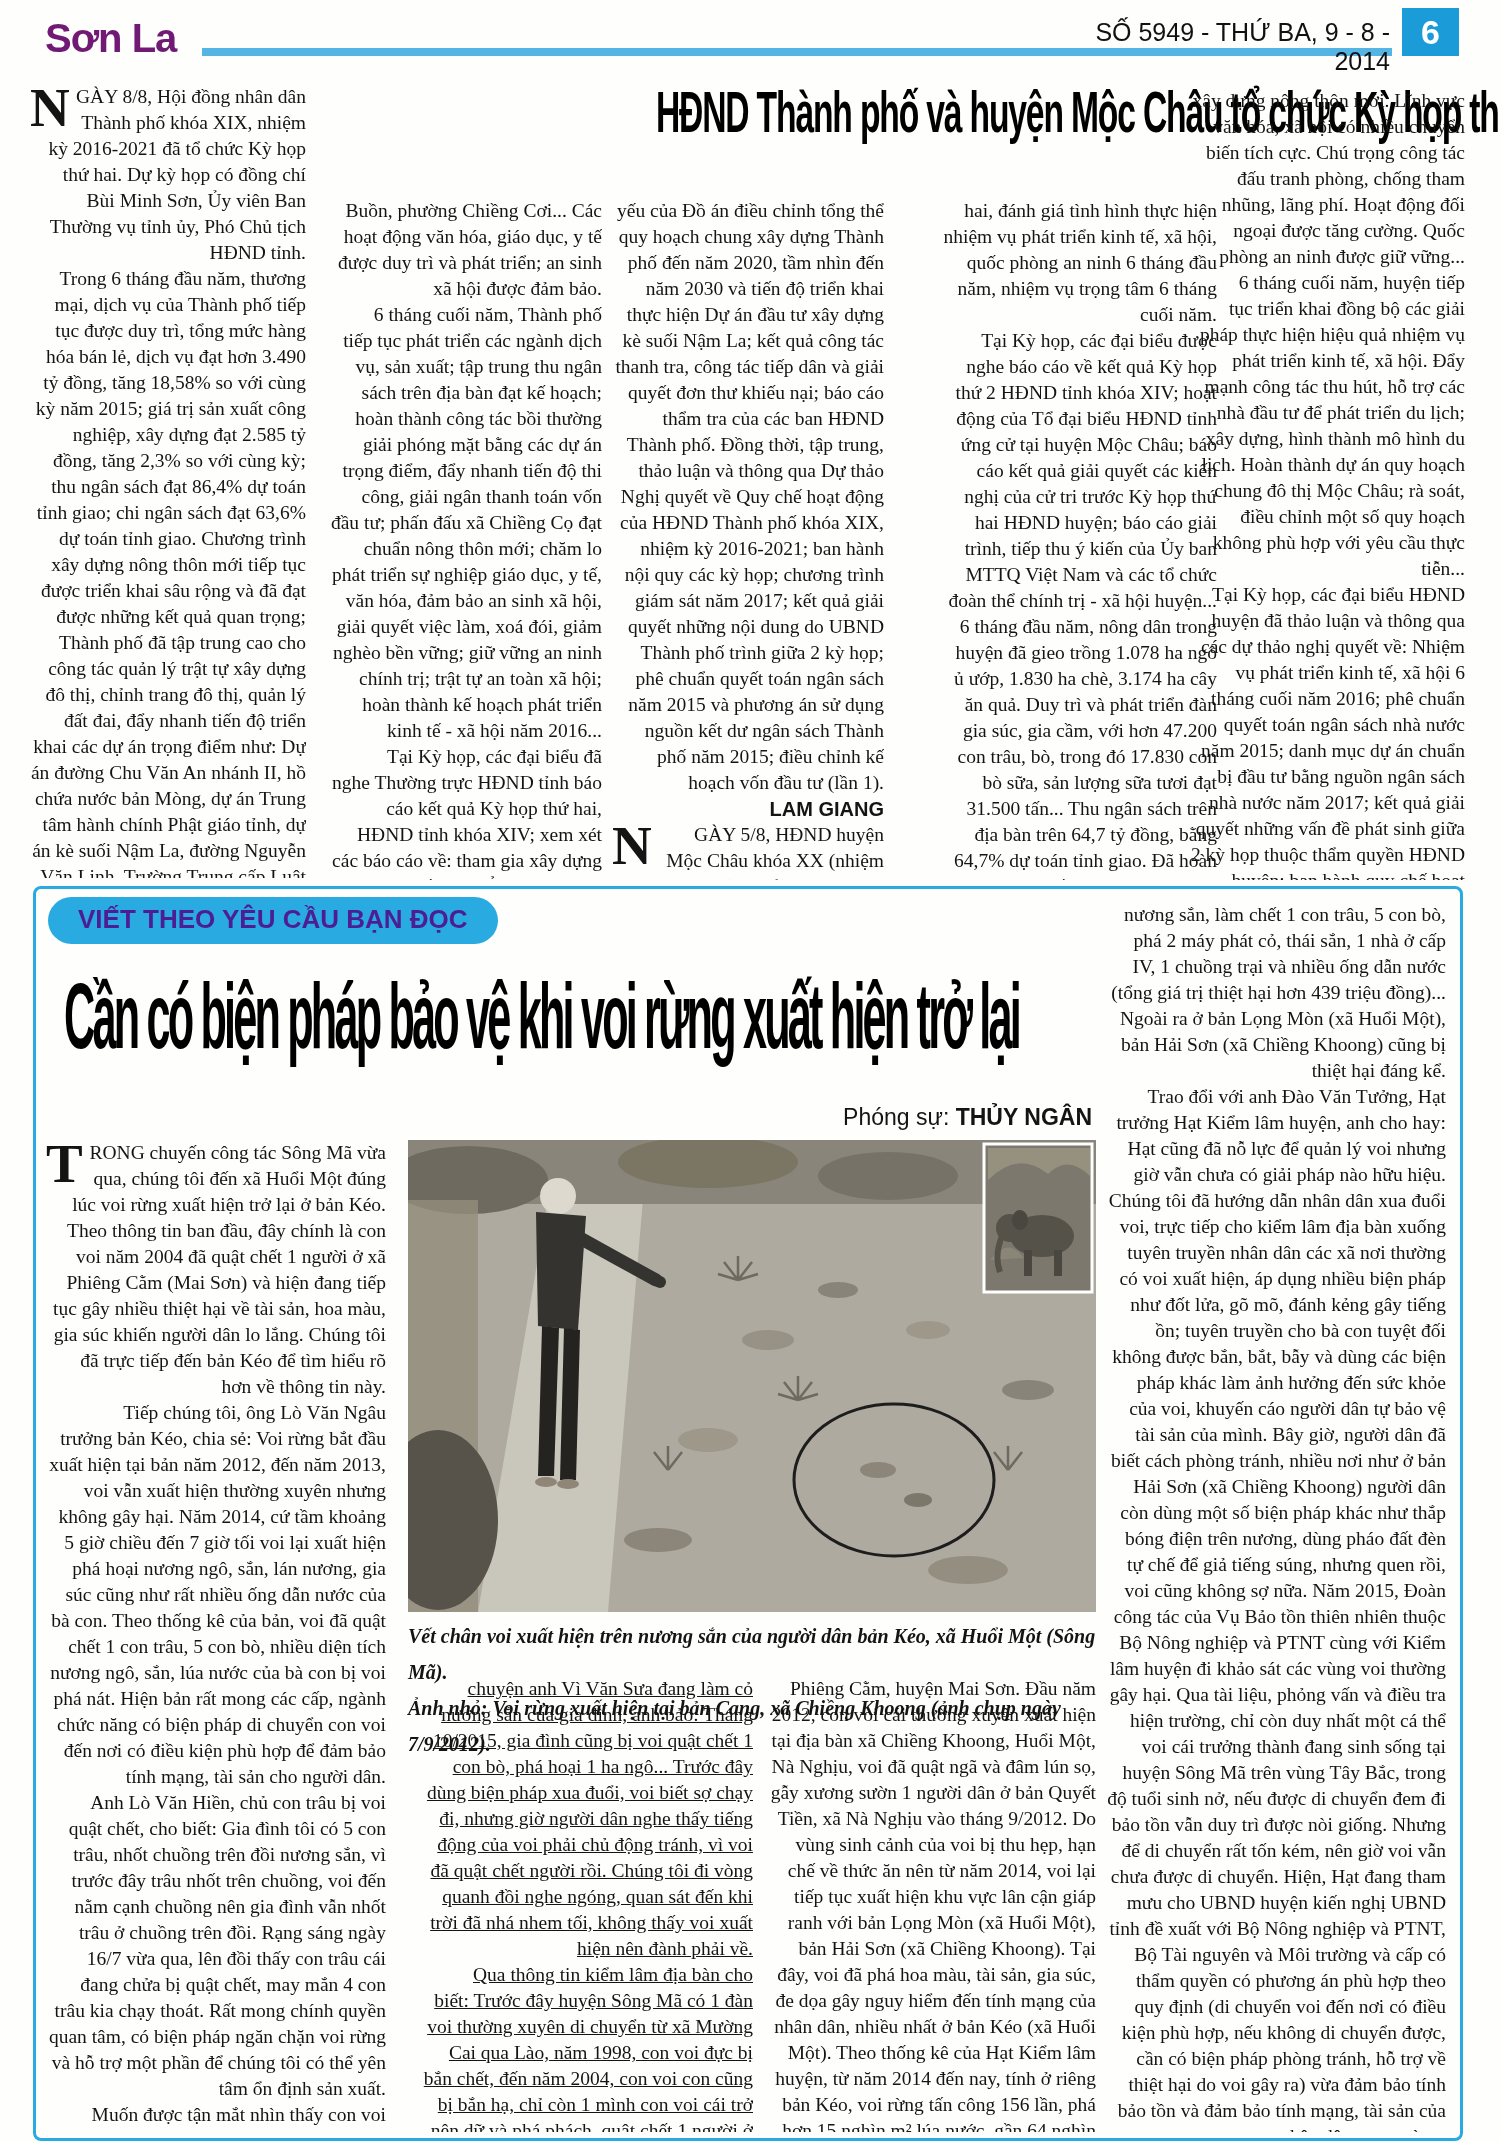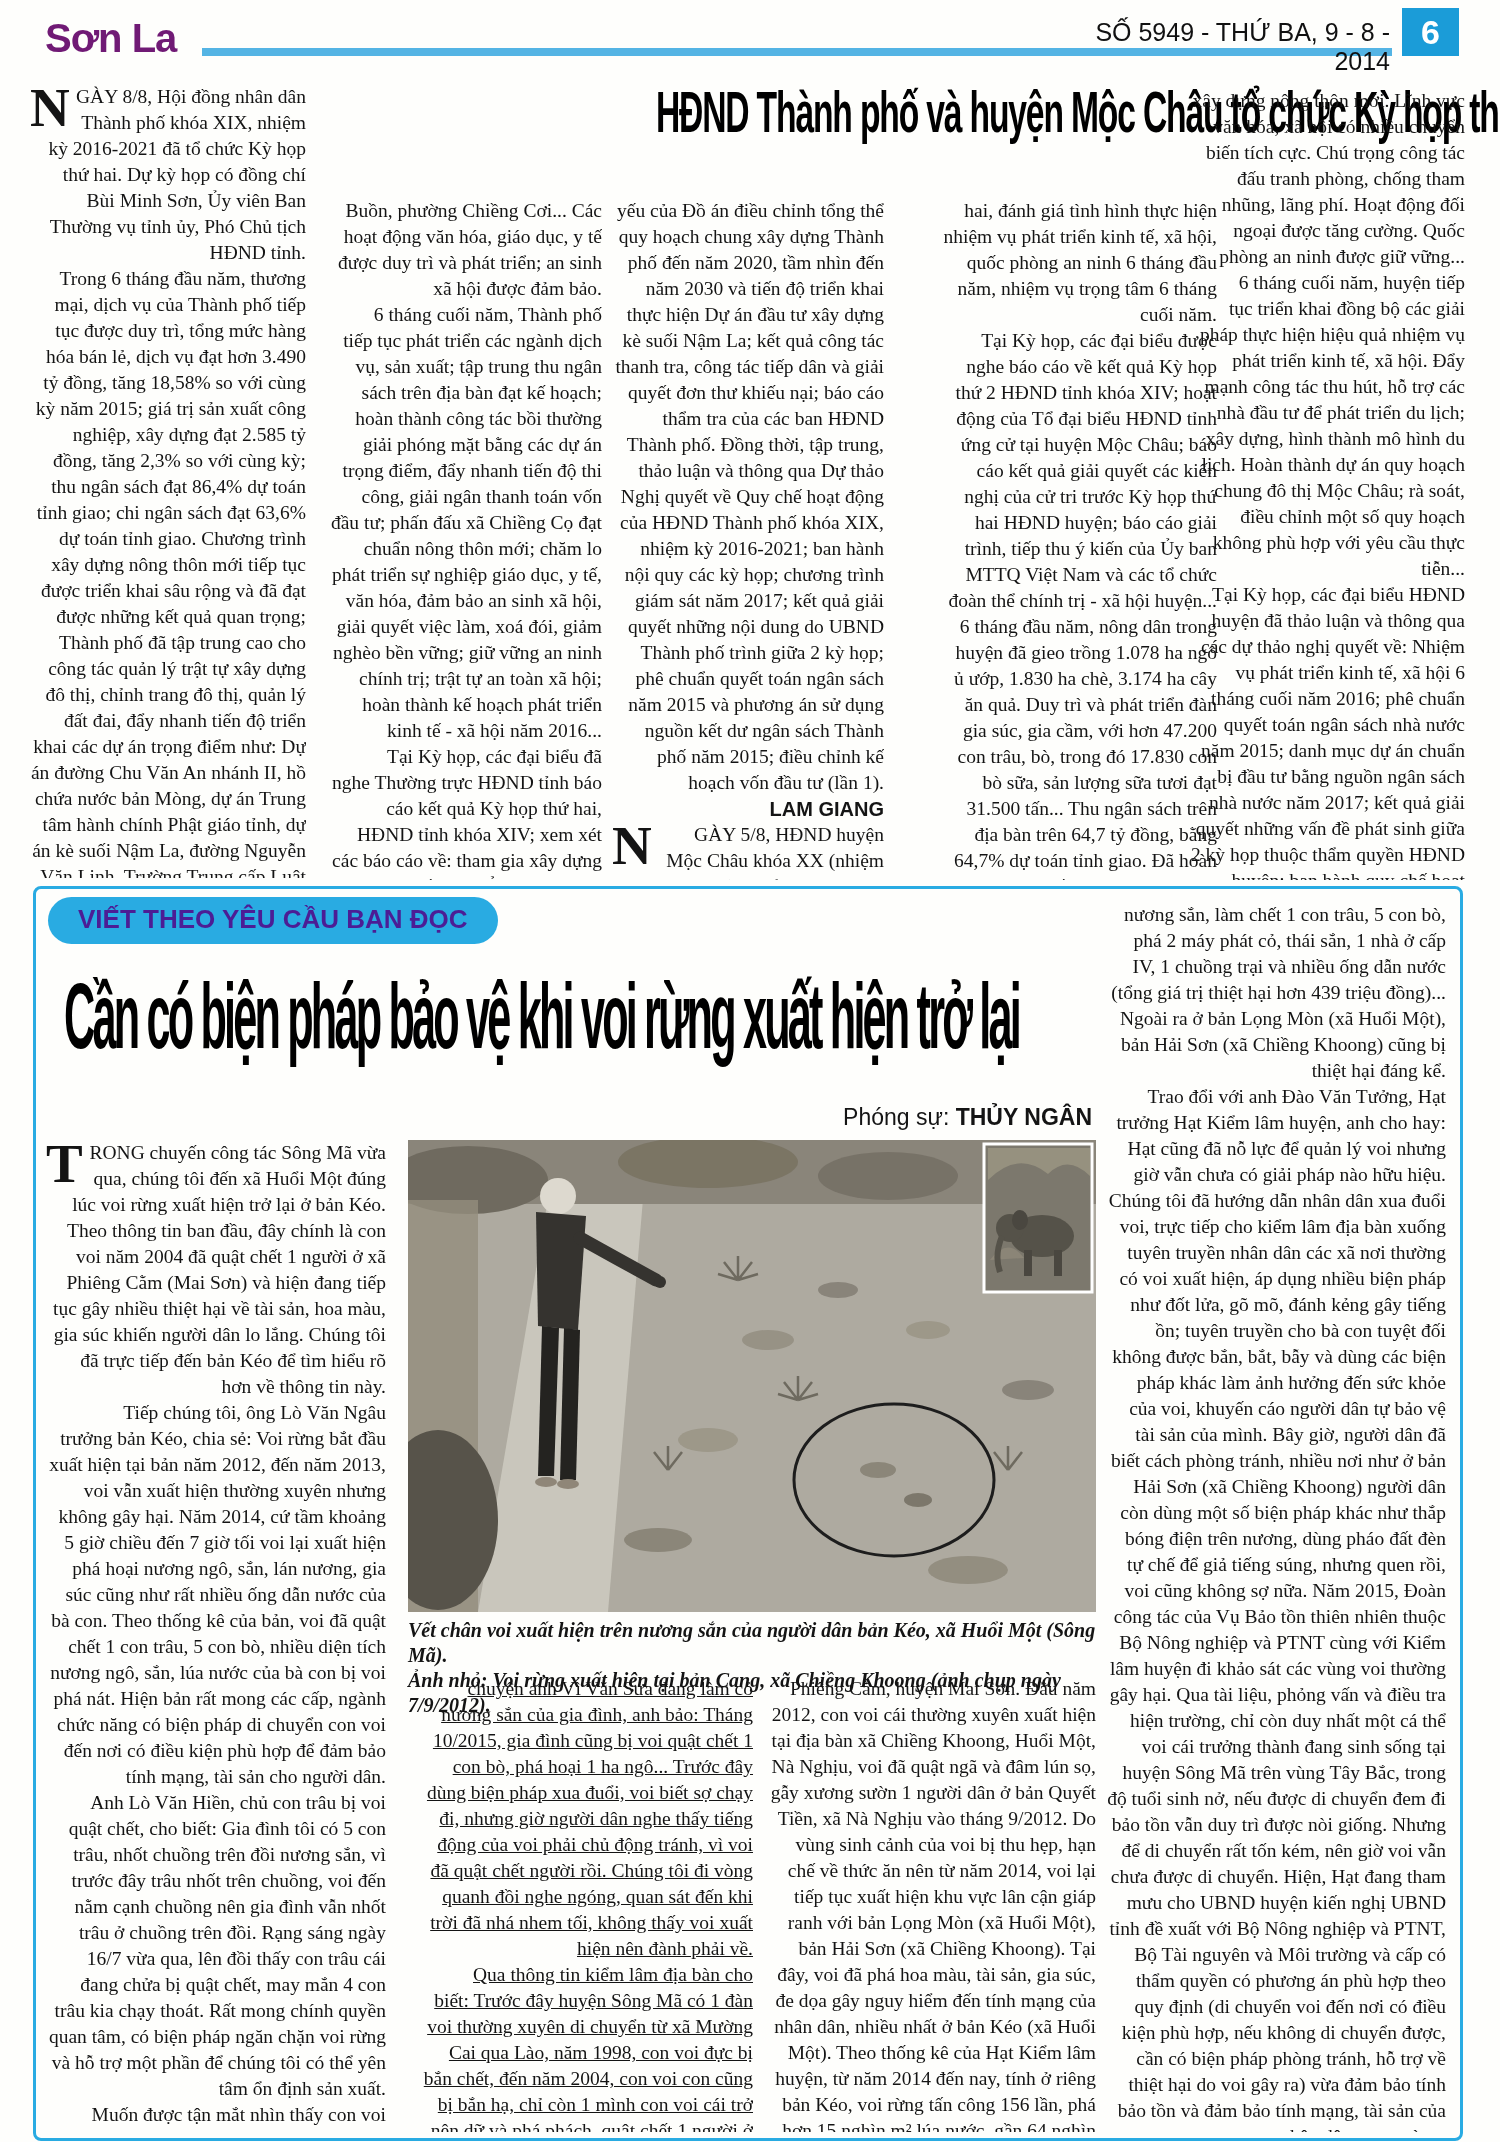--- a/index.html
+++ b/index.html
@@ -37,21 +37,21 @@
 
   
   .feature-box { position:absolute; left:33px; top:886px; width:1424px; height:1249px;
                  border:3px solid #29abe2; border-radius:8px; background:transparent; }
   .kicker { position:absolute; left:48px; top:897px; border-radius:26px; padding:7px 30px 9px 30px;
             font-family:"Liberation Sans",sans-serif; font-weight:bold; font-size:26px; color:#4c1d95; }
   .byline { position:absolute; left:640px; top:1104px; width:452px; text-align:right;
             font-family:"Liberation Sans",sans-serif; font-size:23px; }
   .byline b { font-weight:bold; }
   .photo { position:absolute; left:408px; top:1140px; width:688px; height:472px; }
-  .caption { position:absolute; left:408px; top:1618px; width:690px; font-size:20px; line-height:25px;
+  .caption { position:absolute; left:408px; top:1618px; width:690px; font-size:20px; line-height:36px;
              font-style:italic; }
   .caption .cap1 { font-weight:bold; }
   .caption .cap-label { font-weight:bold; }
   .caption .cap2b { font-weight:bold; }
 
   
   #a1-col1 { left:30px;  top:84px;  width:276px; height:794px; }
   #a1-col2 { left:330px; top:198px; width:272px; height:682px; }
   #a1-col3 { left:612px; top:198px; width:272px; height:682px; }
   #a1-col4 { left:898px; top:198px; width:275px; height:682px;margin-left:44px; }

